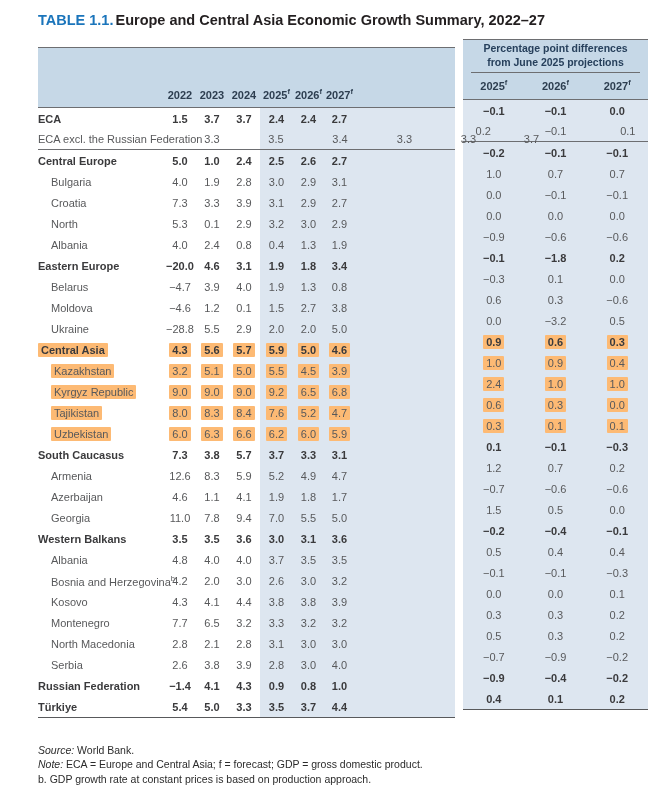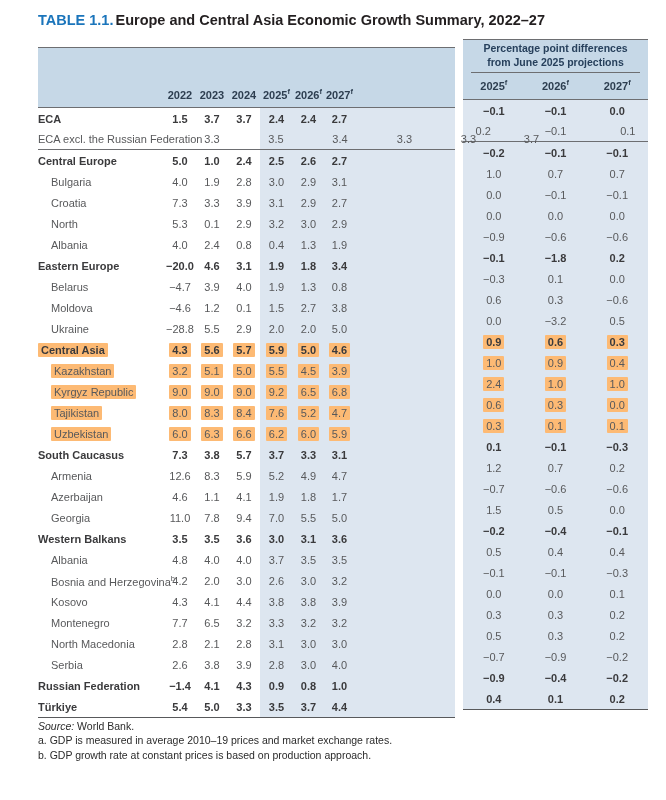--- a/index.html
+++ b/index.html
@@ -43,21 +43,21 @@
   .dp-title{font-size:10.5px;font-weight:bold;color:#27405c;line-height:1.3;padding-top:2px;}
   .dp-rule{border-top:1px solid #6d6e71;margin:3px 8px 0 8px;}
   .dp-years{display:grid;grid-template-columns:1fr 1fr 1fr;padding-top:5px;}
   .dp-years .ycell{font-size:11px;}
   .dp-body{background:#dde6f0;border-bottom:1.5px solid #58595b;}
   .prow{display:grid;grid-template-columns:1fr 1fr 1fr;height:21px;align-items:center;
     font-size:11px;color:#58595b;text-align:center;box-sizing:border-box;}
   .prow.bold{font-weight:bold;color:#3a3a3c;}
 
   
-  .footnotes{margin-top:1px;font-size:10.5px;color:#2b2b2b;line-height:1.38;}
+  .footnotes{margin-top:25px;font-size:10.5px;color:#2b2b2b;line-height:1.38;}
   .it{font-style:italic;}
 </style>
 </head>
 <body>
 
 <div class="page">
 
   <div class="title-block">
     <div class="title-line">
       <span class="accent">TABLE 1.1.</span><span>Europe and Central Asia Economic Growth Summary, 2022–27</span>
@@ -537,17 +537,19 @@
           </div>
         </div>
     </div>
 
   </div>
 
   <div class="footnotes">
     <div>
       <span class="it">Source:</span><span> World Bank.</span>
     </div>
-    <div>a. GDP is measured in average 2010–19 prices and market exchange rates.</div>
+    <div>
+      <span class="it">Note:</span><span>  ECA = Europe and Central Asia; f = forecast; GDP = gross domestic product.</span>
+    </div>
     <div>b. GDP growth rate at constant prices is based on production approach.</div>
   </div>
 
 </div>
 
 </body></html>

